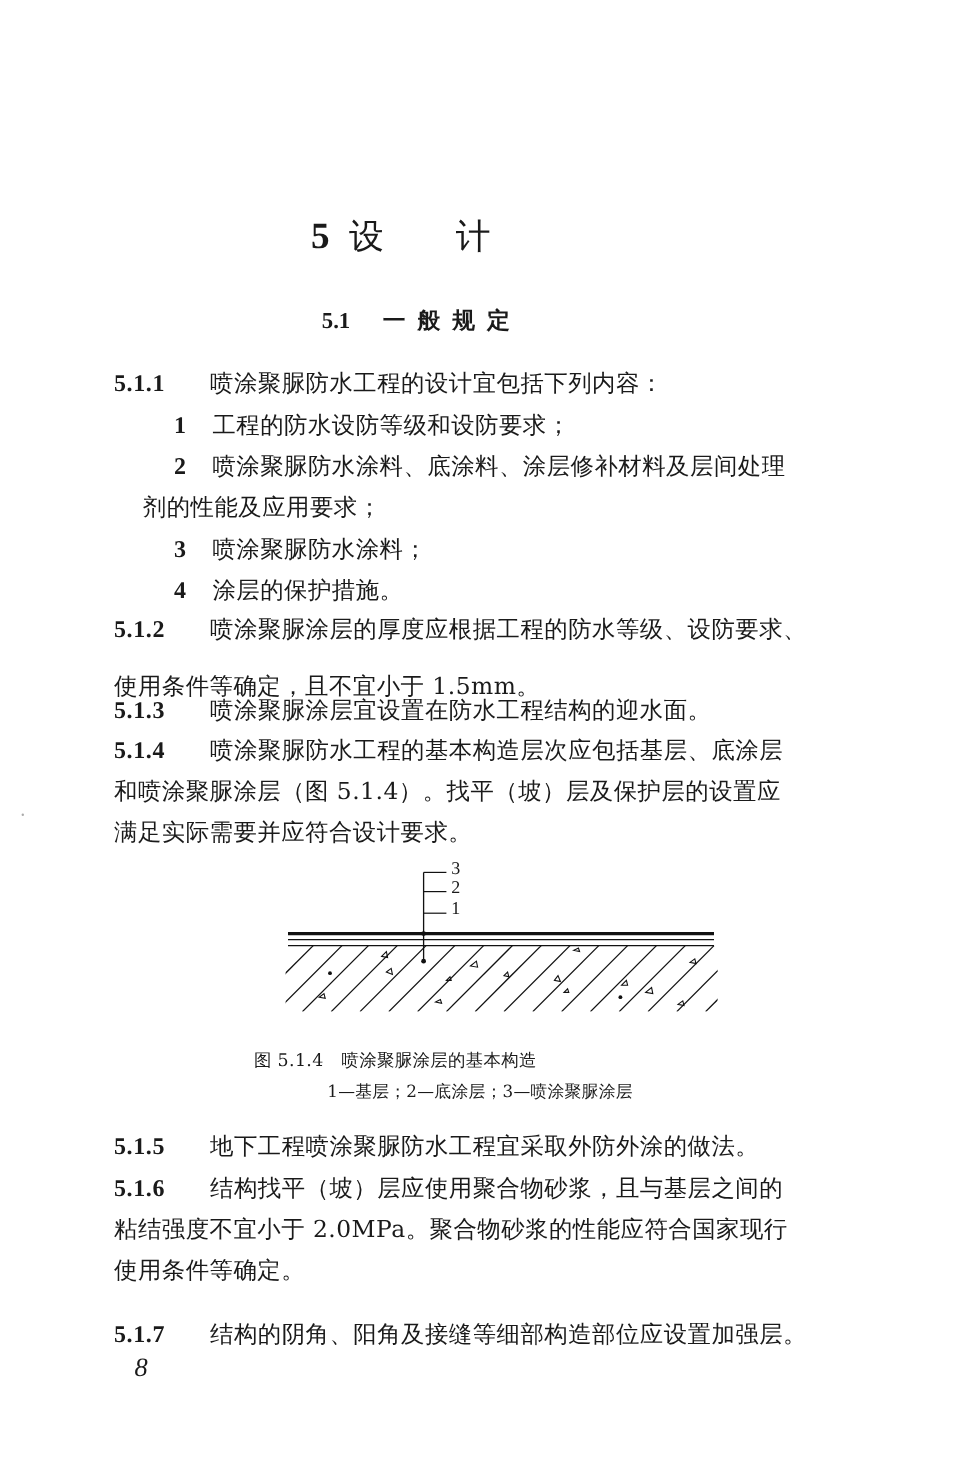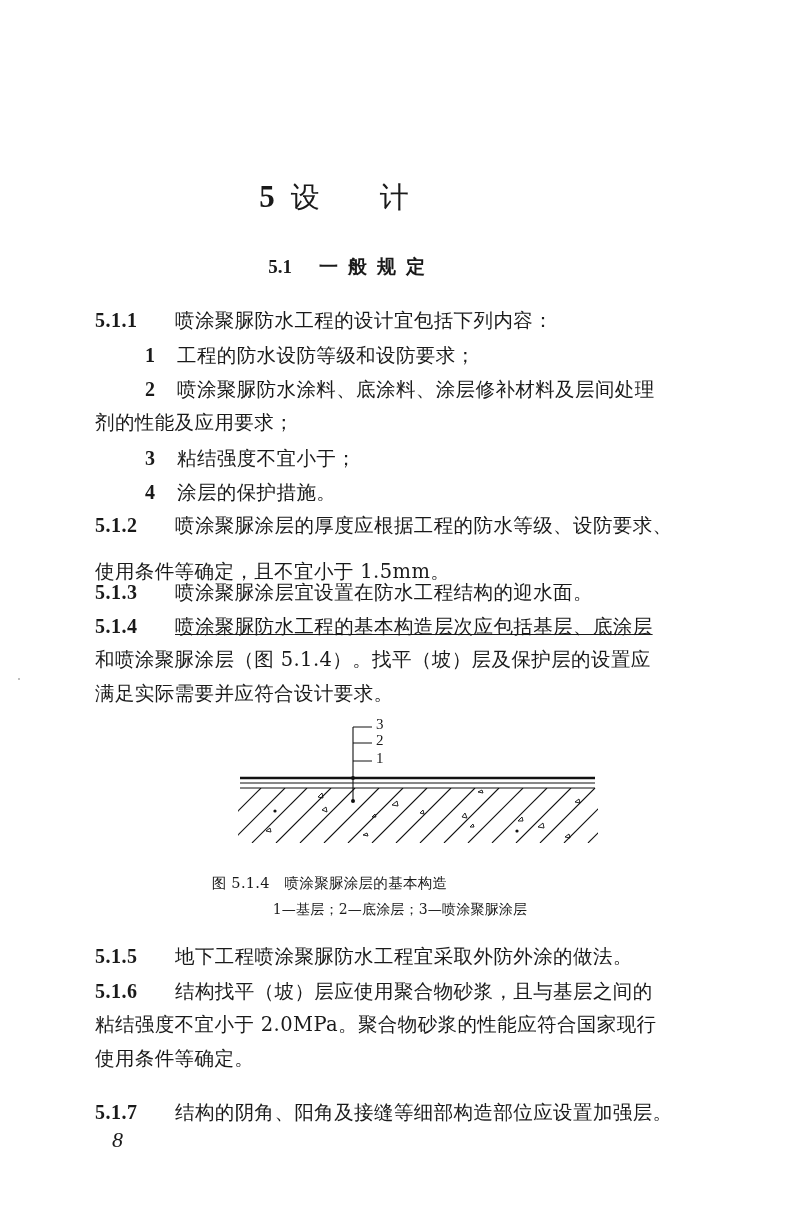--- a/index.html
+++ b/index.html
@@ -63,42 +63,42 @@
 
 <div class="line" style="top:308px;">
   <span class="clause-no">5.1.1</span><span>喷涂聚脲防水工程的设计宜包括下列内容：</span>
 </div>
 <div class="line indent" style="top:343px;">
   <span class="item-no">1</span><span>工程的防水设防等级和设防要求；</span>
 </div>
 <div class="line indent" style="top:377px;">
   <span class="item-no">2</span><span>喷涂聚脲防水涂料、底涂料、涂层修补材料及层间处理</span>
 </div>
-<div class="line" style="top:411px;">
+<div class="line" style="top:411px;margin-left:24px;">
   <span>剂的性能及应用要求；</span>
 </div>
 <div class="line indent" style="top:446px;">
-  <span class="item-no">3</span><span>粘结强度不宜小于；</span>
+  <span class="item-no">3</span><span>喷涂聚脲防水涂料；</span>
 </div>
 <div class="line indent" style="top:480px;">
   <span class="item-no">4</span><span>涂层的保护措施。</span>
 </div>
 
 <div class="line" style="top:513px;">
   <span class="clause-no">5.1.2</span><span>喷涂聚脲涂层的厚度应根据工程的防水等级、设防要求、</span>
 </div>
 <div class="line" style="top:560px;">
   <span>使用条件等确定，且不宜小于 1.5mm。</span>
 </div>
 
 <div class="line" style="top:580px;">
   <span class="clause-no">5.1.3</span><span>喷涂聚脲涂层宜设置在防水工程结构的迎水面。</span>
 </div>
 
-<div class="line" style="top:614px;text-decoration:underline;">
+<div class="line" style="top:614px;">
   <span class="clause-no">5.1.4</span><span>喷涂聚脲防水工程的基本构造层次应包括基层、底涂层</span>
 </div>
 <div class="line" style="top:648px;">
   <span>和喷涂聚脲涂层（图 5.1.4）。找平（坡）层及保护层的设置应</span>
 </div>
 <div class="line" style="top:682px;">
   <span>满足实际需要并应符合设计要求。</span>
 </div>
 
 <div class="abs speck"></div>

